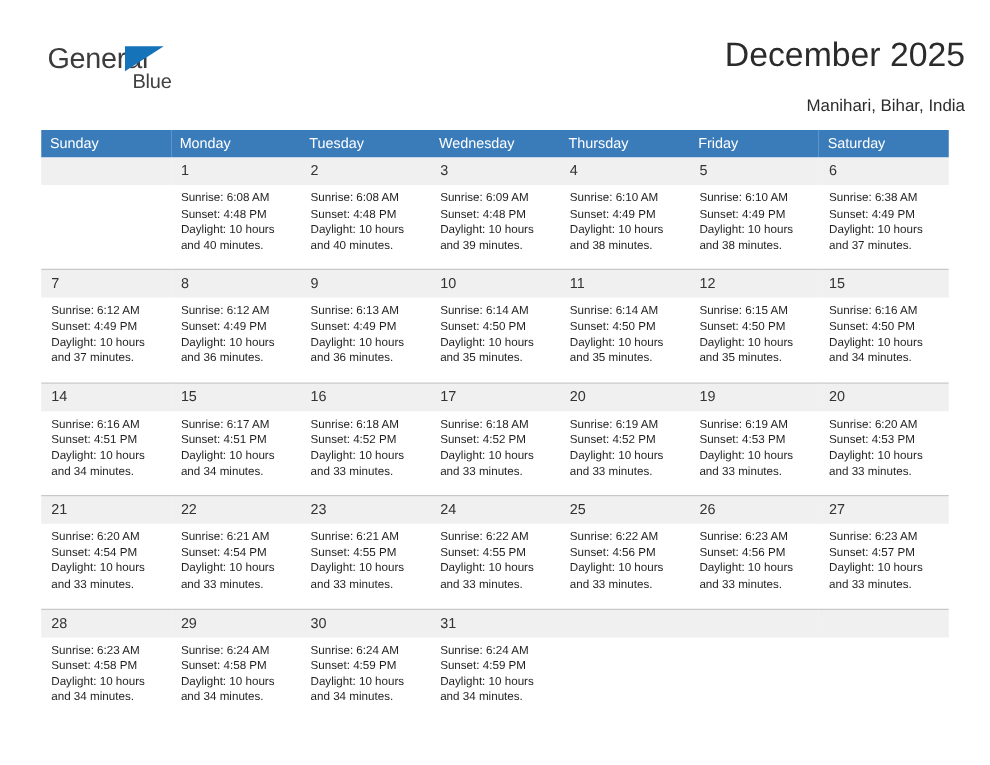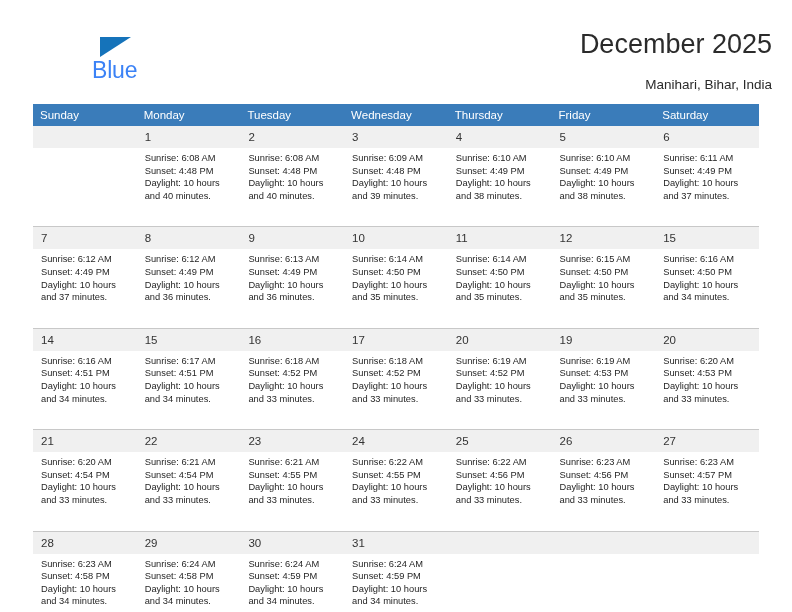--- a/index.html
+++ b/index.html
@@ -49,24 +49,24 @@
     position: absolute;
     left: 62px;
     top: 4px;
     width: 0;
     height: 0;
     border-left: 31px solid #1573ba;
     border-bottom: 20px solid transparent;
   }
   .brand-line2 {
     position: absolute;
-    left: 54px;
+    left: 68px;
     top: 24px;
-    font-size: 23px;
-    color: #3b82f6;
+    font-size: 16px;
+    color: #404040;
     letter-spacing: -0.2px;
     white-space: nowrap;
   }
   .title-block {
     position: absolute;
     right: 20px;
     top: 28px;
     text-align: right;
   }
   .cal-title {
@@ -120,21 +120,21 @@
     color: #333333;
     line-height: 14px;
     padding: 4px 0 4px 8px;
     height: 14px;
     box-sizing: content-box;
   }
   .daynum.empty {
     color: transparent;
   }
   .details {
-    padding: 4px 6px 24px 8px;
+    padding: 4px 6px 13px 8px;
     font-size: 9.3px;
     line-height: 12.6px;
     color: #1f1f1f;
     min-height: 56px;
     box-sizing: border-box;
   }
   .details div {
     white-space: nowrap;
   }
   .cell-empty .details {
@@ -142,20 +142,21 @@
   }
 </style>
 </head>
 <body>
 
 <div class="page">
 
   <div class="header">
 
     <div class="brand">
+      <div class="brand-line1">General</div>
       <div class="brand-tri"></div>
       <div class="brand-line2">Blue</div>
     </div>
 
     <div class="title-block">
       <div class="cal-title">December 2025</div>
       <div class="cal-subtitle">Manihari, Bihar, India</div>
     </div>
 
   </div>
@@ -225,21 +226,21 @@
           <div class="details">
             <div>Sunrise: 6:10 AM</div>
             <div>Sunset: 4:49 PM</div>
             <div>Daylight: 10 hours</div>
             <div>and 38 minutes.</div>
           </div>
         </td>
         <td>
           <div class="daynum">6</div>
           <div class="details">
-            <div>Sunrise: 6:11 AM</div>
+            <div>Sunrise: 6:38 AM</div>
             <div>Sunset: 4:49 PM</div>
             <div>Daylight: 10 hours</div>
             <div>and 37 minutes.</div>
           </div>
         </td>
       </tr>
 
       <tr class="week-row">
         <td>
           <div class="daynum">7</div>

